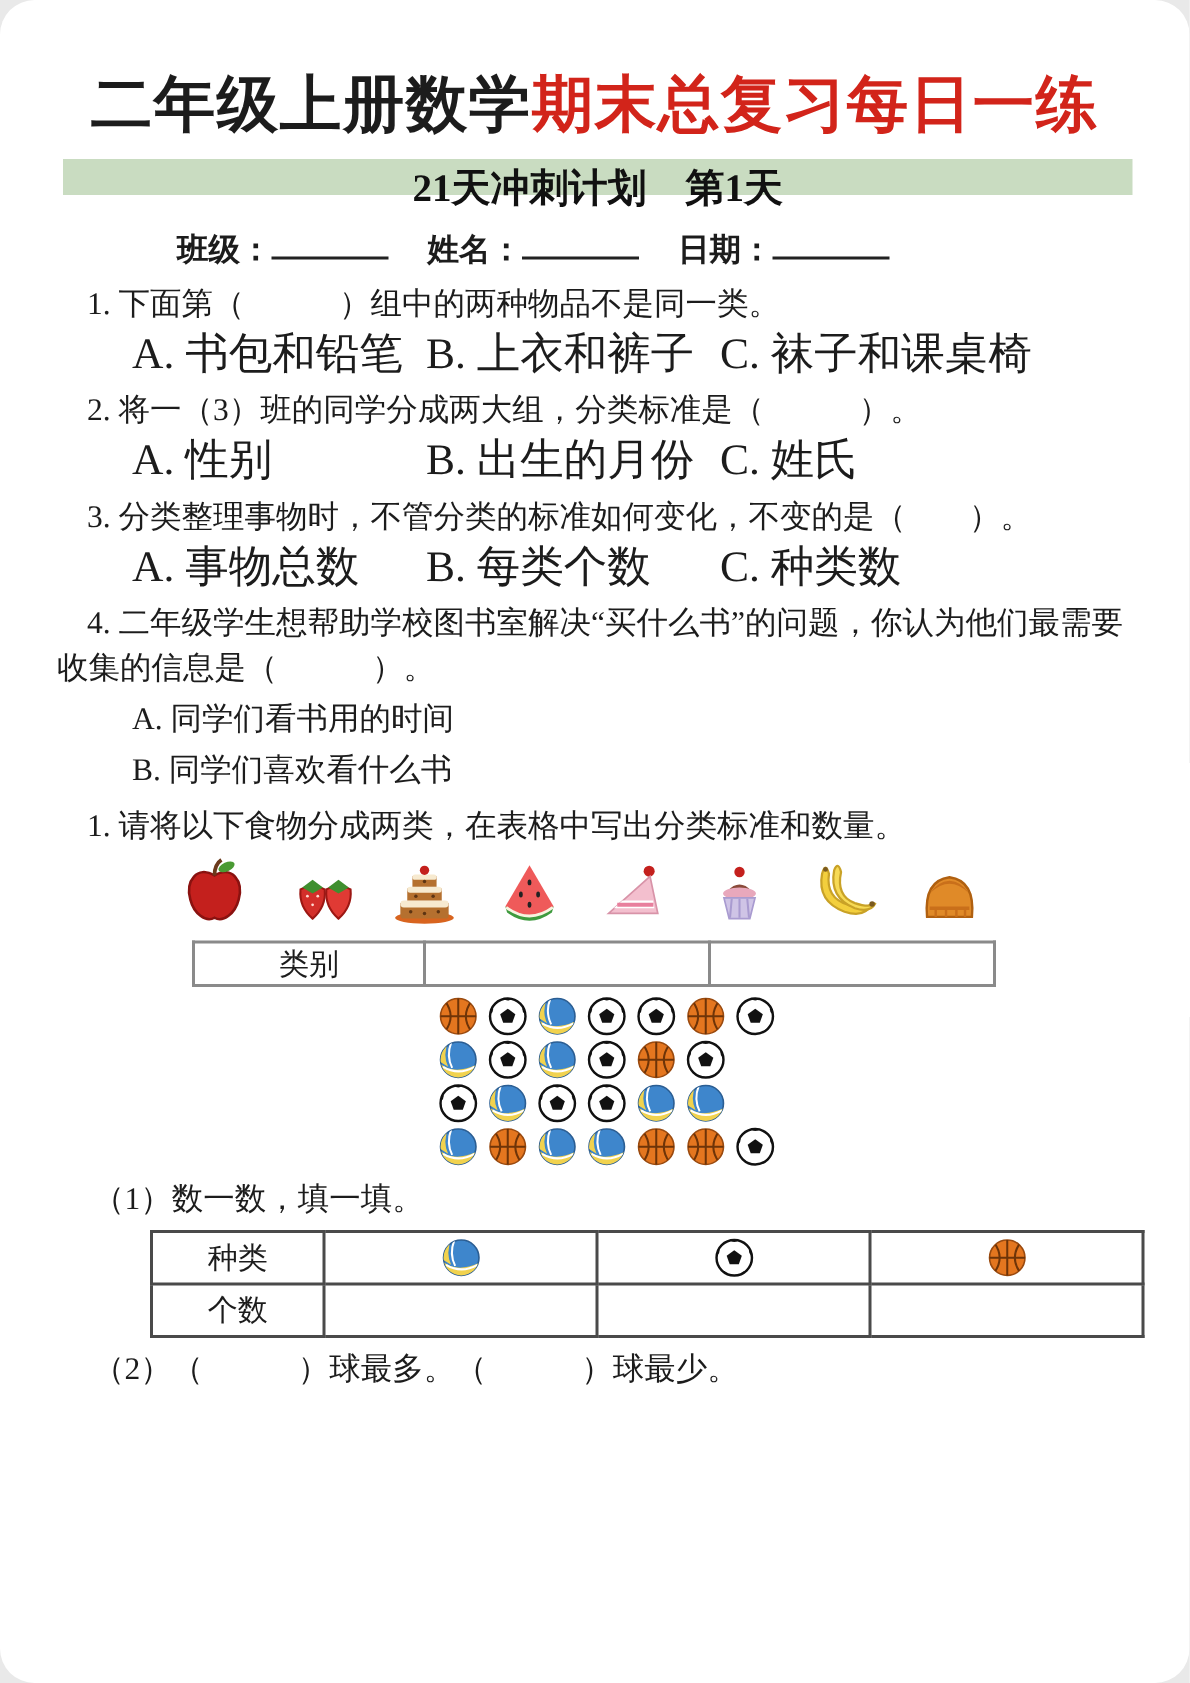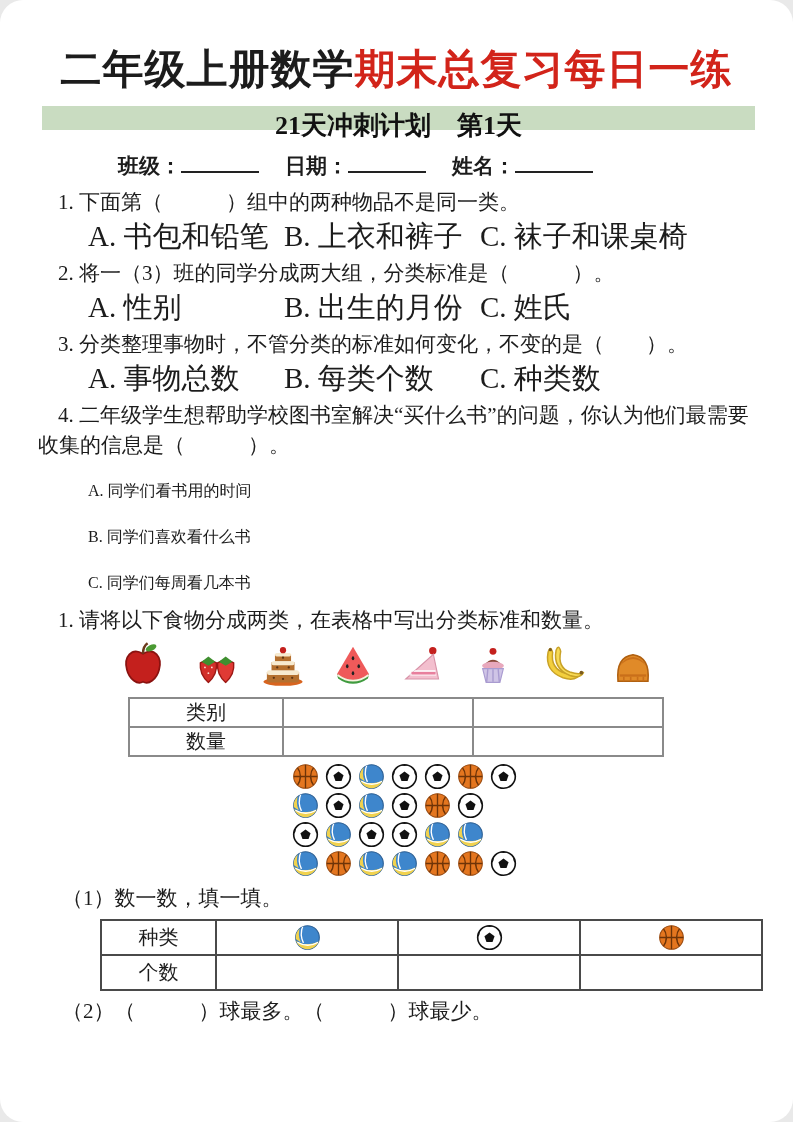--- a/index.html
+++ b/index.html
@@ -34,21 +34,21 @@
   }
   .sec-heading{
     margin:16px 0 0 38px;font-size:22px;font-weight:bold;line-height:28px;
     color:var(--heading-red);
   }
   .q{margin:7px 0 0 58px;font-size:21px;line-height:30px;}
   .q.wrap{margin-left:38px;width:722px;text-indent:20px;}
   .opts{display:flex;margin:4px 0 0 88px;font-size:29px;line-height:30px;}
   .opts span{width:196px;white-space:nowrap;}
   .opts span:last-child{width:auto;}
-  .opts-stack div{margin:16px 0 0 88px;font-size:16px;line-height:30px;}
+  .opts-stack div{margin:4px 0 0 88px;font-size:21px;line-height:30px;}
   .food-row{
     display:flex;gap:24px;margin:6px 0 0 120px;height:46px;align-items:flex-end;
   }
   .food-icon{width:46px;height:46px;display:inline-block;flex:0 0 auto;}
   .food-icon svg{width:100%;height:100%;display:block;}
   table{border-collapse:collapse;}
   table.t1{margin:10px 0 0 128px;}
   table.t1 td{border:2px solid #8a8a8a;height:28px;font-size:20px;}
   table.t1 td.lbl{width:154px;text-align:center;}
   table.t1 td.c1{width:190px;}
@@ -68,22 +68,22 @@
 <body>
 
 <div class="page">
 
   <div class="title"><span>二年级上册数学</span><span class="red">期末总复习每日一练</span></div>
 
   <div class="banner">21天冲刺计划　第1天</div>
 
   <div class="info-row">
     <div class="info-field"><span>班级：</span><span class="blank"></span></div>
+    <div class="info-field"><span>姓名：</span><span class="blank"></span></div>
     <div class="info-field"><span>日期：</span><span class="blank"></span></div>
-    <div class="info-field"><span>姓名：</span><span class="blank"></span></div>
   </div>
 
 
   <div class="q">1. 下面第（　　　）组中的两种物品不是同一类。</div>
   <div class="opts">
     <span>A. 书包和铅笔</span>
     <span>B. 上衣和裤子</span>
     <span>C. 袜子和课桌椅</span>
   </div>
 
@@ -98,21 +98,20 @@
   <div class="opts">
     <span>A. 事物总数</span>
     <span>B. 每类个数</span>
     <span>C. 种类数</span>
   </div>
 
   <div class="q wrap">4. 二年级学生想帮助学校图书室解决“买什么书”的问题，你认为他们最需要收集的信息是（　　　）。</div>
   <div class="opts-stack">
     <div>A. 同学们看书用的时间</div>
     <div>B. 同学们喜欢看什么书</div>
-    <div>C. 同学们每周看几本书</div>
   </div>
 
 
   <div class="q">1. 请将以下食物分成两类，在表格中写出分类标准和数量。</div>
 
   <div class="food-row">
       <span class="food-icon">
         <svg viewBox="0 0 40 40">
           <path d="M20,11 C10,5 3,14 6,25 C8,33 15,38.5 20,35.5 C25,38.5 32,33 34,25 C37,14 30,5 20,11 Z" fill="#c4201d" stroke="#8a1210" stroke-width="1.5"></path>
           <path d="M20,11 C20,7 21,4 24,2" stroke="#6b3a1c" stroke-width="2.2" fill="none"></path>
@@ -204,25 +203,20 @@
       </span>
     </div>
 
   <table class="t1">
     <tbody>
         <tr>
       <td class="lbl">类别</td>
       <td class="c1"></td>
       <td class="c2"></td>
     </tr>
-    <tr>
-      <td class="lbl">数量</td>
-      <td class="c1"></td>
-      <td class="c2"></td>
-    </tr>
   </tbody>
     </table>
 
 
   <div class="ball-grid">
       <div class="ball-row">
         <span class="ball-icon">
           <svg viewBox="0 0 40 40">
             <defs>
               <clipPath id="cpbb">

